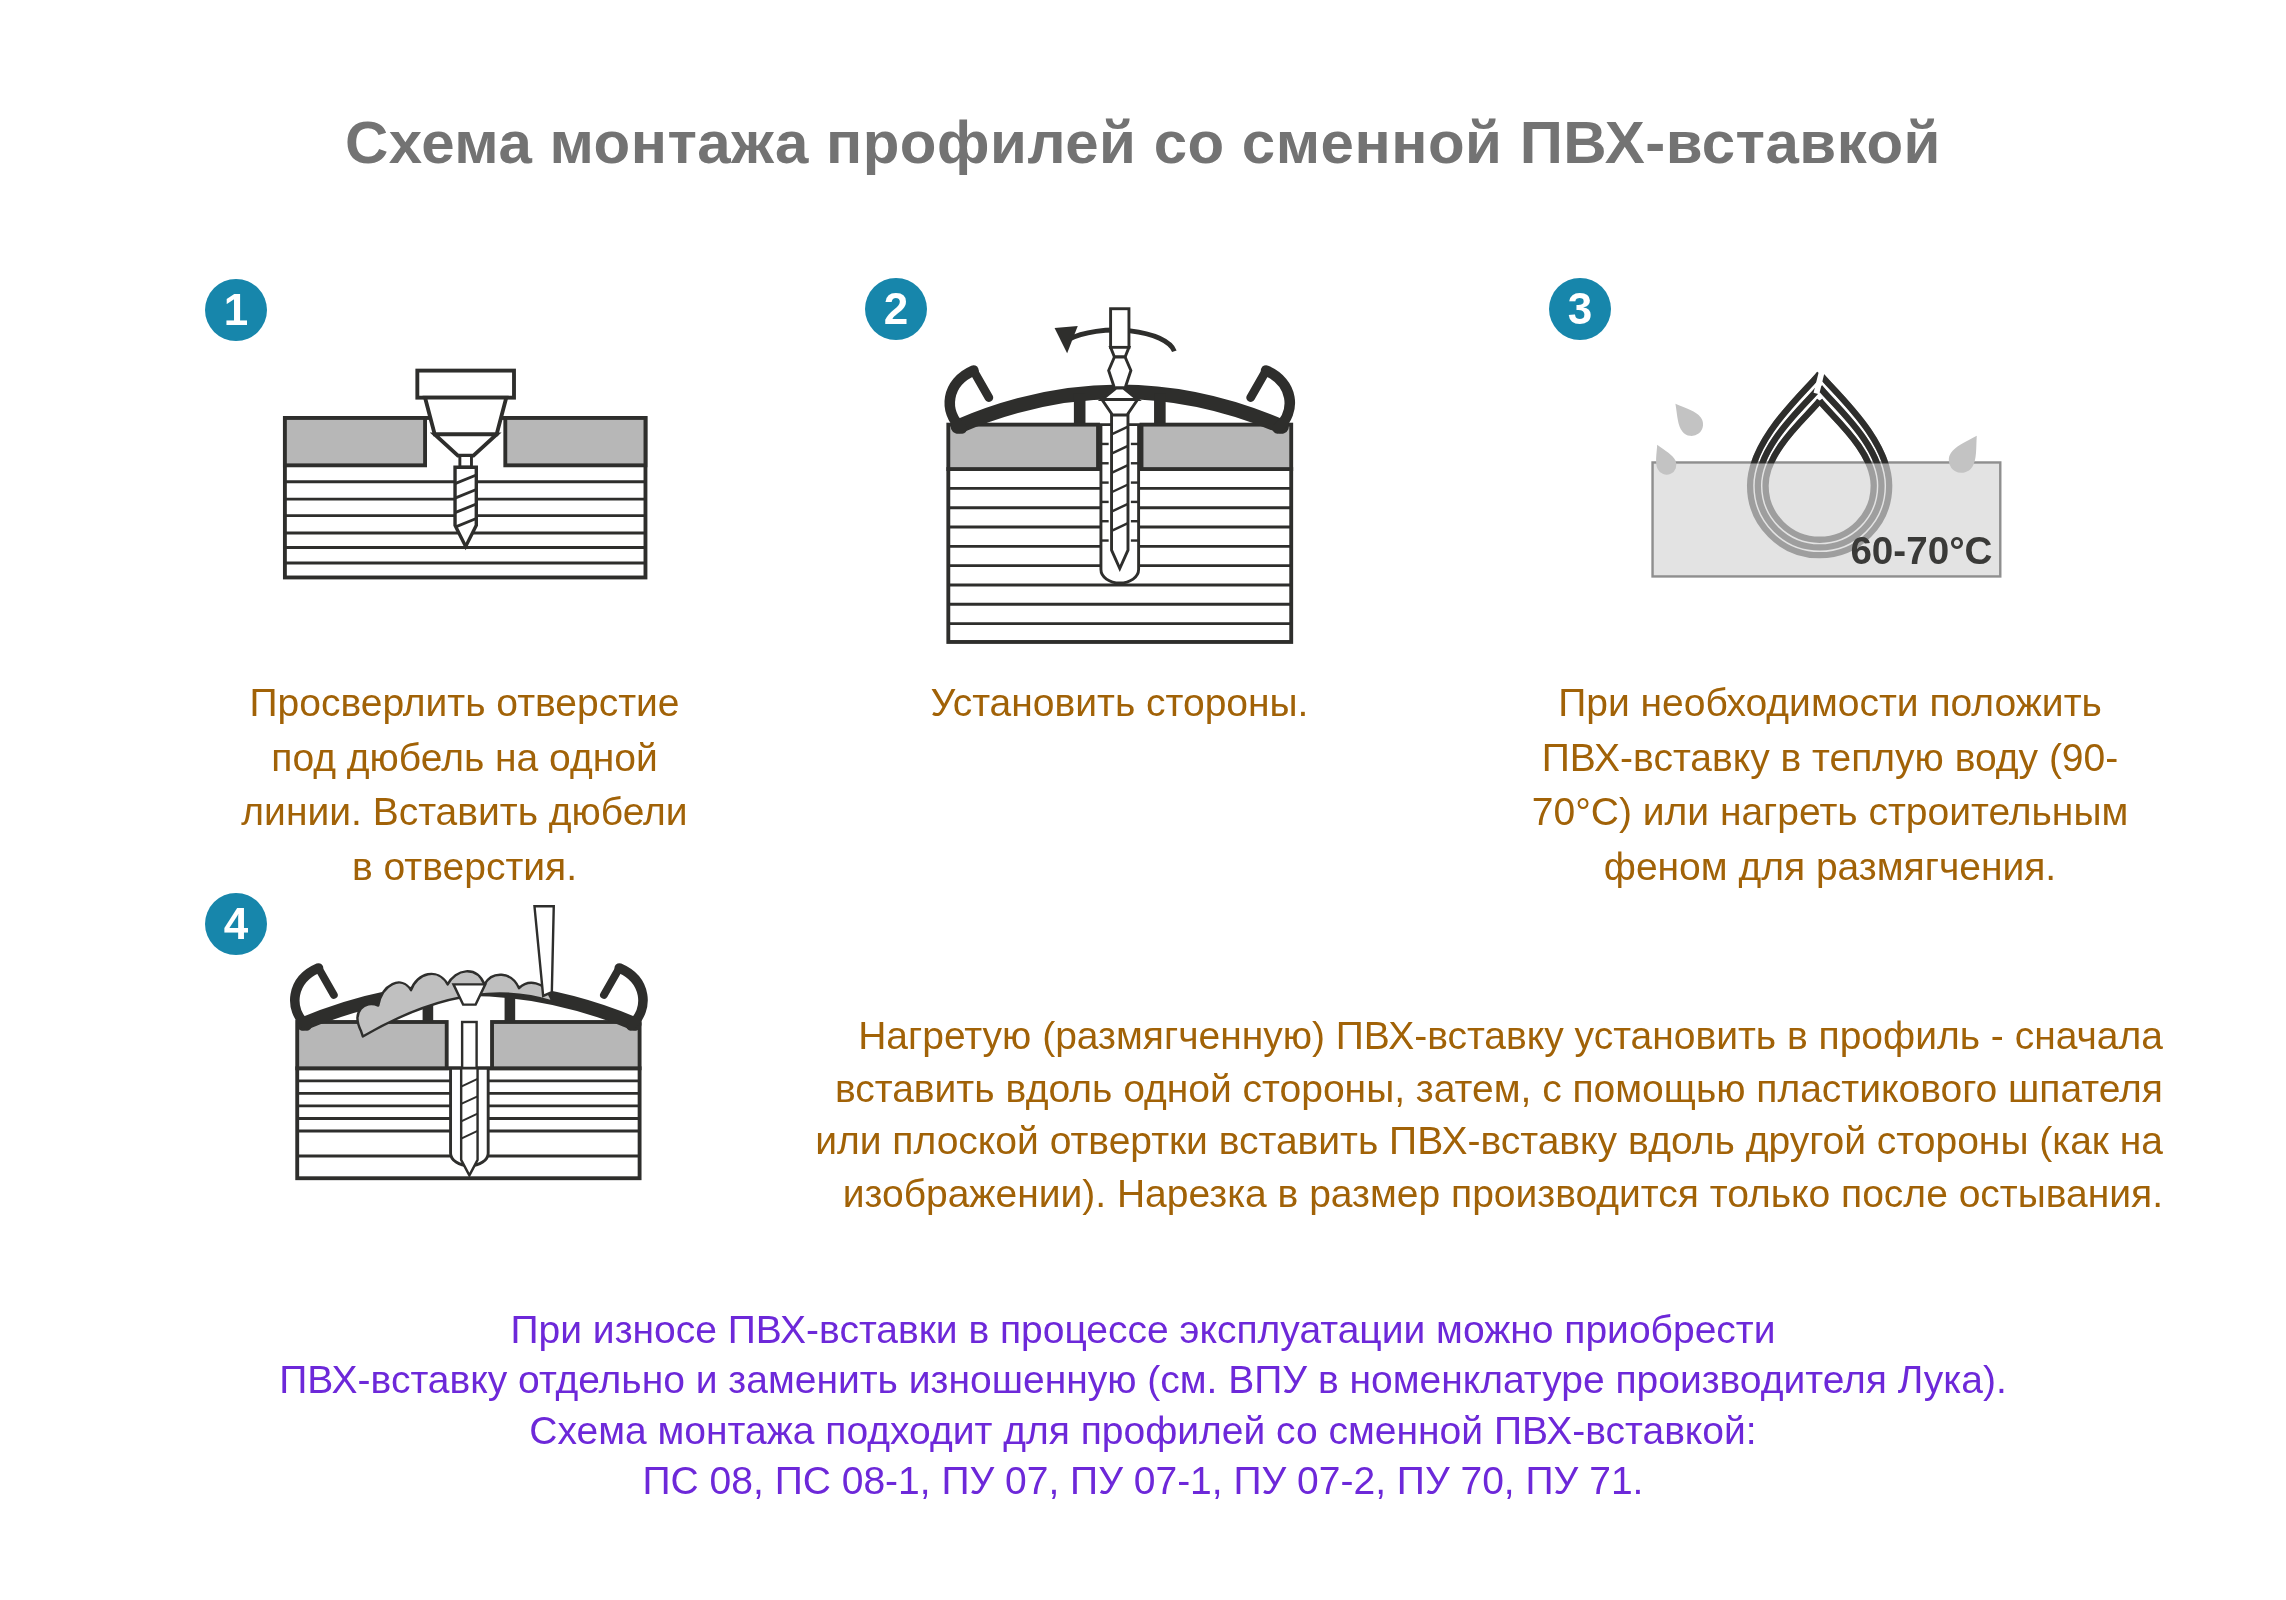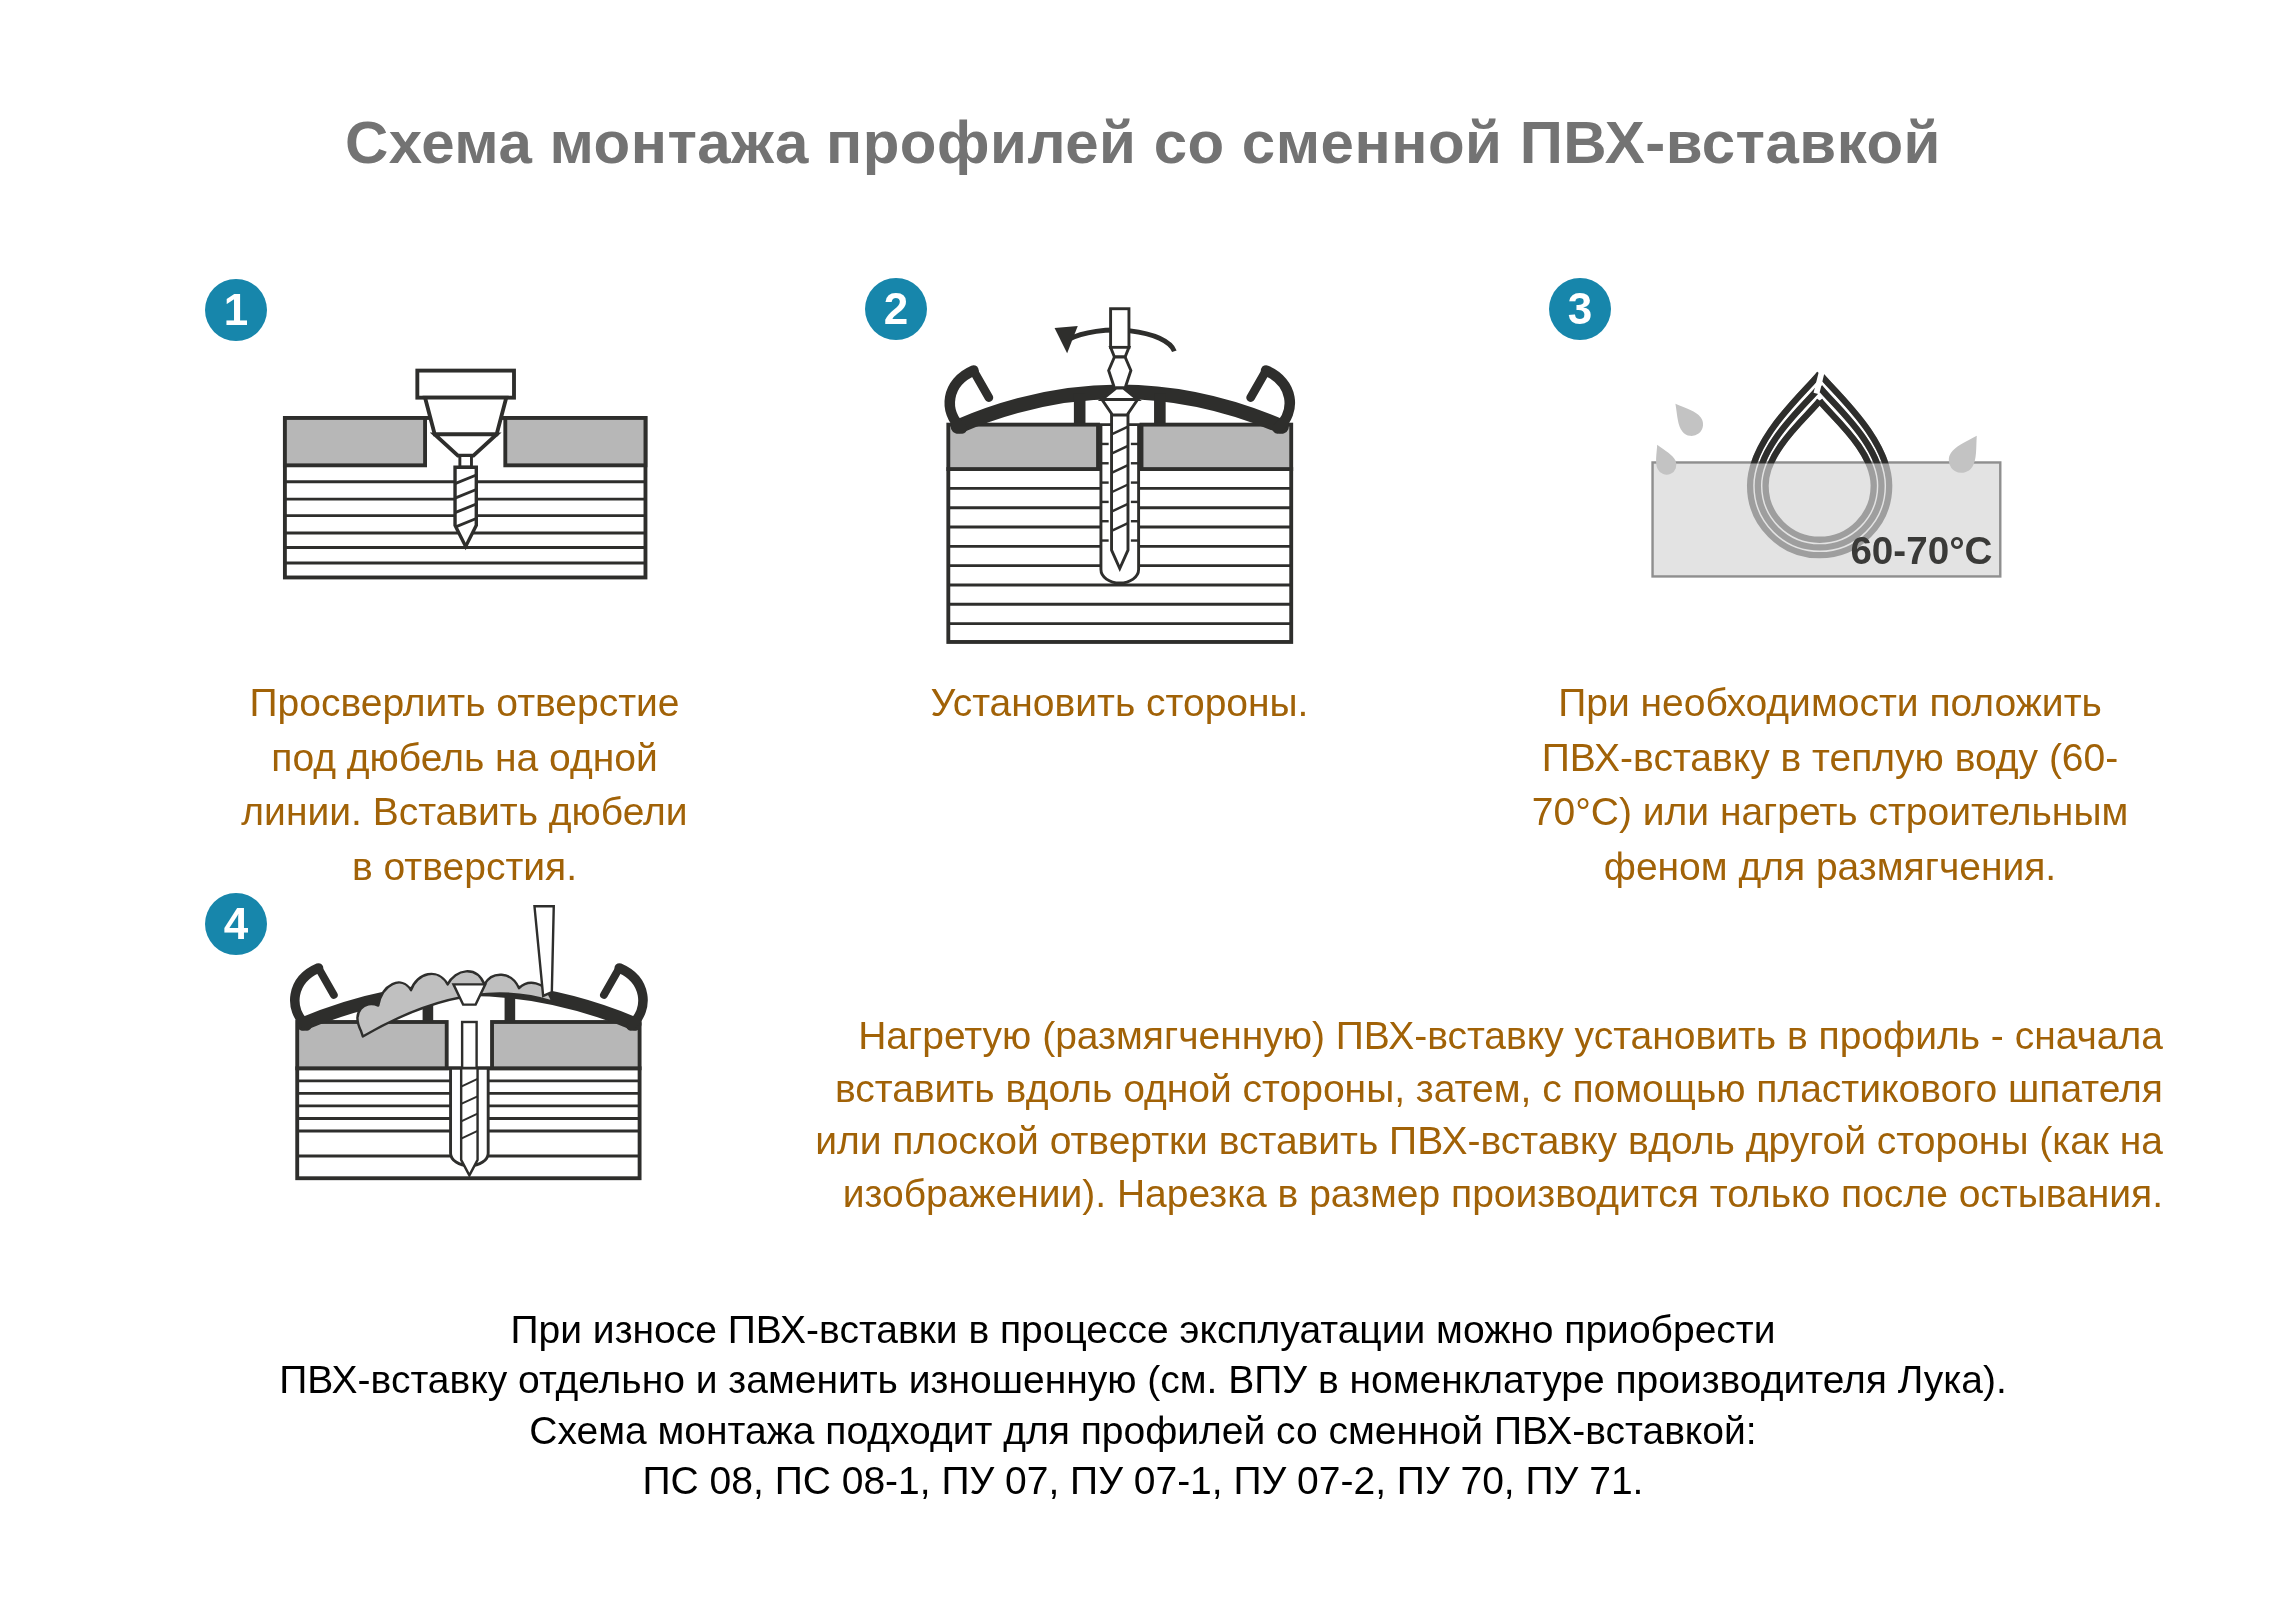--- a/index.html
+++ b/index.html
@@ -17,21 +17,21 @@
     font-size:44px;font-weight:700;line-height:1;
   }
   .illus{position:absolute;}
   .caption{
     position:absolute;margin:0;text-align:center;
     font-size:39px;line-height:1.40;white-space:pre-line;color:#a16207;
   }
   .caption.step4{line-height:1.35;}
   .footer-note{
     position:absolute;left:129px;top:1305px;width:2028px;margin:0;text-align:center;
-    font-size:39px;line-height:1.29;white-space:pre-line;color:#000000;
+    font-size:39px;line-height:1.29;white-space:pre-line;color:#6d28d9;
   }
 </style>
 </head>
 <body>
 
 <div class="page">
 
   <h1 class="title">Схема монтажа профилей со сменной ПВХ-вставкой</h1>
 
   <div class="badge" style="left:205px;top:279px;">
@@ -208,21 +208,21 @@
     <polygon points="184,84 217,84 207,105 194,105" fill="#ffffff" stroke="#2e2e2c" stroke-width="2.5"></polygon>
     <polygon points="268,3 288,3 286,92 277,96" fill="#ffffff" stroke="#2e2e2c" stroke-width="2.5"></polygon>
   </svg>
 
   <p class="caption" style="left:165px;top:676px;width:599px;">Просверлить отверстие
 под дюбель на одной
 линии. Вставить дюбели
 в отверстия.</p>
   <p class="caption" style="left:849px;top:676px;width:541px;">Установить стороны.</p>
   <p class="caption" style="left:1487px;top:676px;width:686px;">При необходимости положить
-ПВХ-вставку в теплую воду (60-
+ПВХ-вставку в теплую воду (90-
 70°С) или нагреть строительным
 феном для размягчения.</p>
   <p class="caption step4" style="left:676px;top:1010px;width:1487px;text-align:right;">Нагретую (размягченную) ПВХ-вставку установить в профиль - сначала
 вставить вдоль одной стороны, затем, с помощью пластикового шпателя
 или плоской отвертки вставить ПВХ-вставку вдоль другой стороны (как на
 изображении). Нарезка в размер производится только после остывания.</p>
 
   <p class="footer-note">При износе ПВХ-вставки в процессе эксплуатации можно приобрести
 ПВХ-вставку отдельно и заменить изношенную (см. ВПУ в номенклатуре производителя Лука).
 Схема монтажа подходит для профилей со сменной ПВХ-вставкой:

